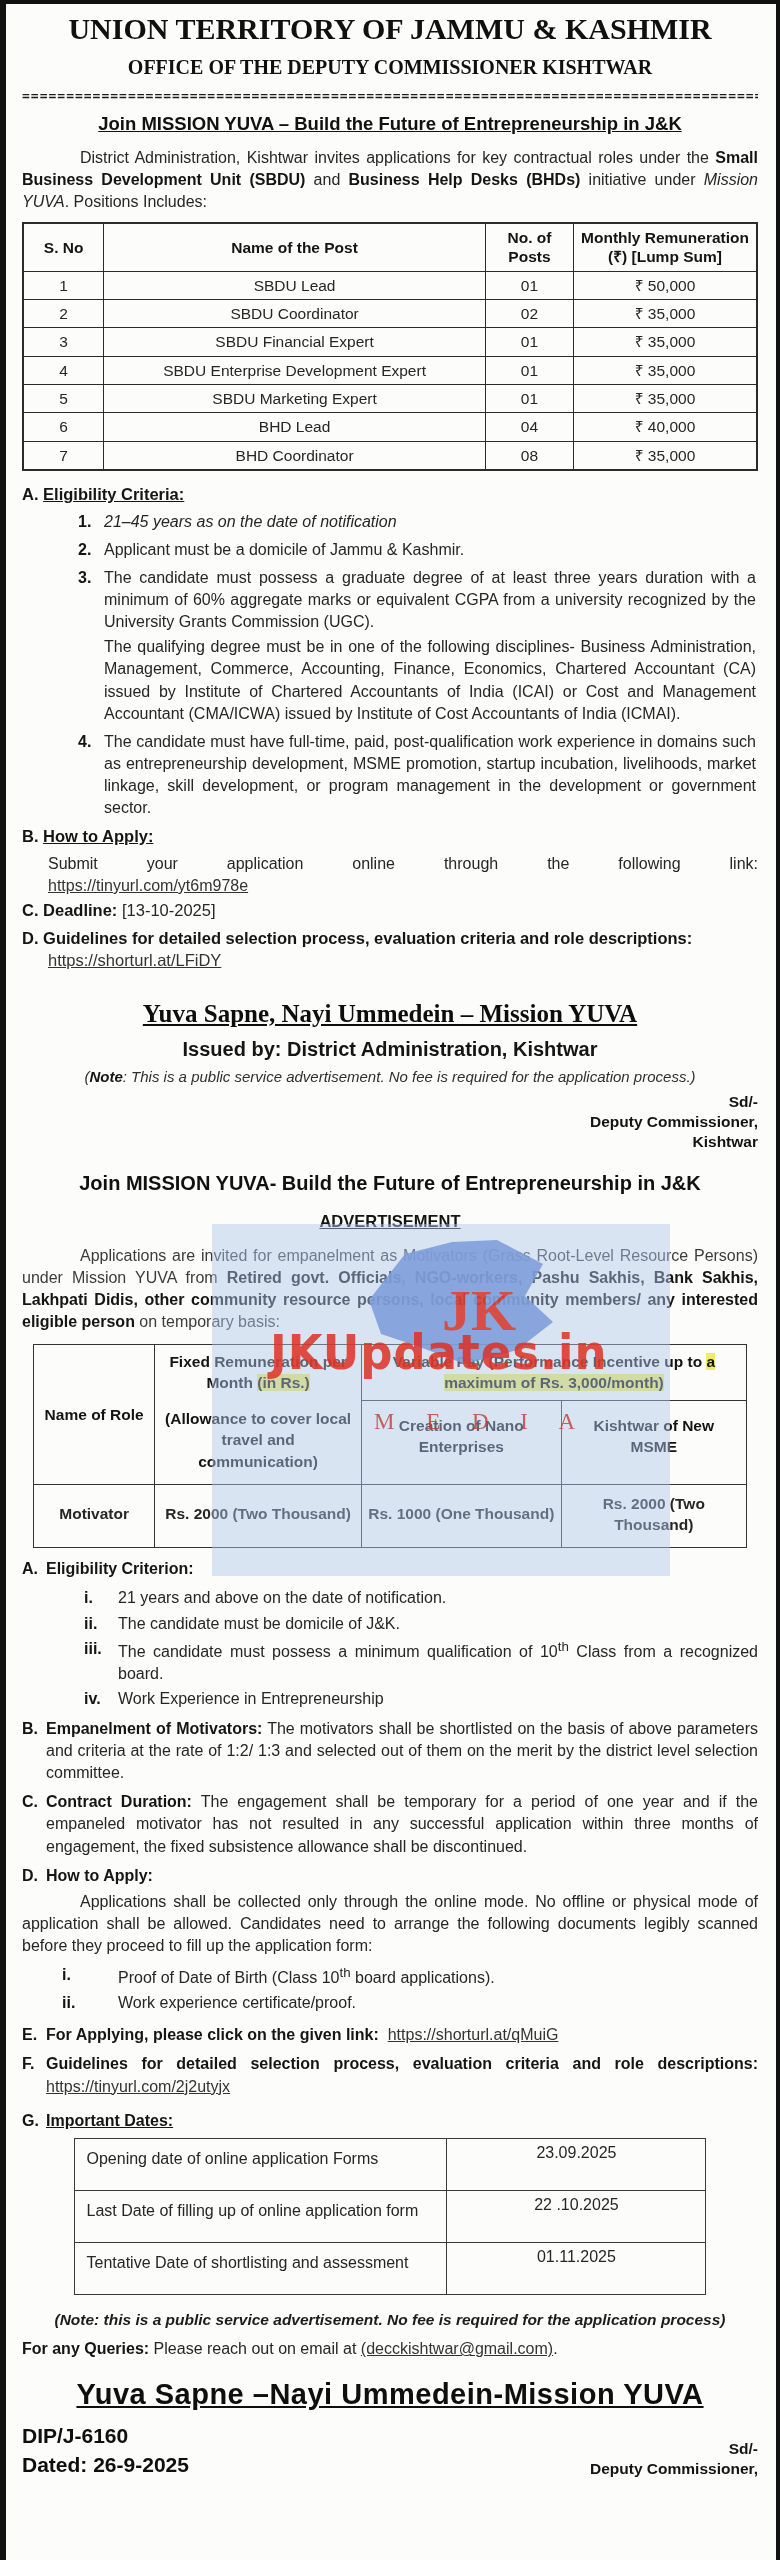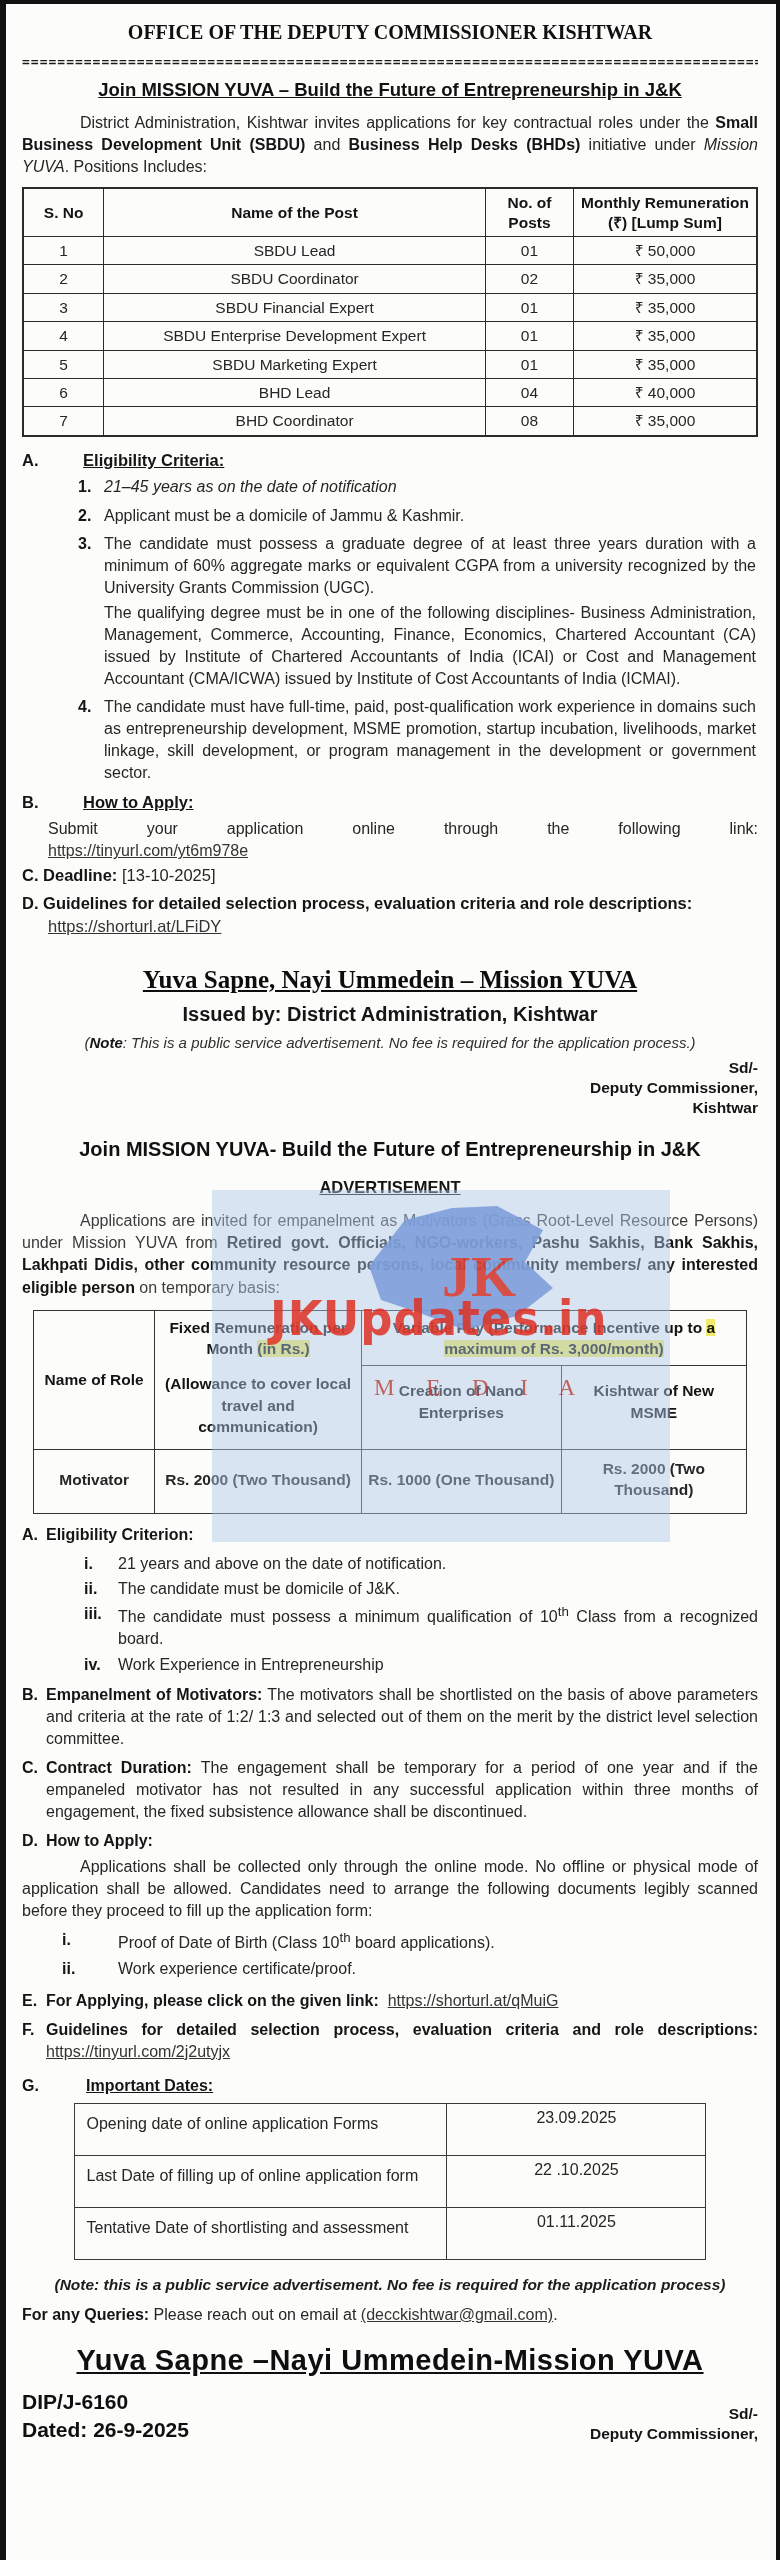--- a/index.html
+++ b/index.html
@@ -10,21 +10,21 @@
   }
   .page{
     box-sizing:border-box;width:780px;min-height:2560px;background:#fcfcfa;
     border-top:4px solid #121212;border-left:6px solid #121212;border-right:4px solid #121212;
     padding:8px 18px 0 16px;position:relative;
   }
   .right{text-align:right;}
   .j{text-align:justify;}
   .fj{text-align:justify;text-align-last:justify;}
   .b{font-weight:bold;color:#151515;}
-  .u{text-decoration:underline;margin-left:40px;}
+  .u{text-decoration:underline;}
   .it{font-style:italic;}
   .title{font-family:"Liberation Serif",serif;font-weight:bold;font-size:30px;line-height:1.15;text-align:center;color:#101010;}
   .subtitle{font-family:"Liberation Serif",serif;font-weight:bold;font-size:20px;text-align:center;color:#101010;margin-top:7px;}
   .sep{font-family:"DejaVu Sans Mono",monospace;font-weight:bold;font-size:13px;letter-spacing:1px;white-space:nowrap;overflow:hidden;line-height:1;margin:8px 0 2px 0;color:#1a1a1a;}
   .h-join1{font-size:18.5px;font-weight:bold;text-align:center;text-decoration:underline;margin:9px 0 10px 0;color:#111;}
   .indent{text-indent:58px;}
   p{margin:0;}
   .intro{margin-bottom:9px;}
   table{border-collapse:collapse;}
   .posts{width:100%;border:2px solid #2b2b2b;margin-bottom:12px;}
@@ -77,20 +77,21 @@
   .footer{display:flex;justify-content:space-between;align-items:flex-end;}
   .dip{font-weight:bold;font-size:21px;color:#0f0f0f;line-height:1.35;}
   .fsign{font-weight:bold;font-size:15.5px;text-align:right;color:#141414;line-height:1.3;padding-top:2px;}
 </style>
 </head>
 <body>
 
 <div class="page">
 
   <header>
+    <div class="title">UNION TERRITORY OF JAMMU &amp; KASHMIR</div>
     <div class="subtitle">OFFICE OF THE DEPUTY COMMISSIONER KISHTWAR</div>
     <div class="sep">============================================================================================</div>
   </header>
 
   <div class="h-join1">Join MISSION YUVA – Build the Future of Entrepreneurship in J&amp;K</div>
 
   <p class="intro j indent"><span>District Administration, Kishtwar invites applications for key contractual roles under the </span><span class="b">Small Business Development Unit (SBDU)</span><span> and </span><span class="b">Business Help Desks (BHDs)</span><span> initiative under </span><span class="it">Mission YUVA</span><span>. Positions Includes:</span></p>
 
   <table class="posts">
     <colgroup>

